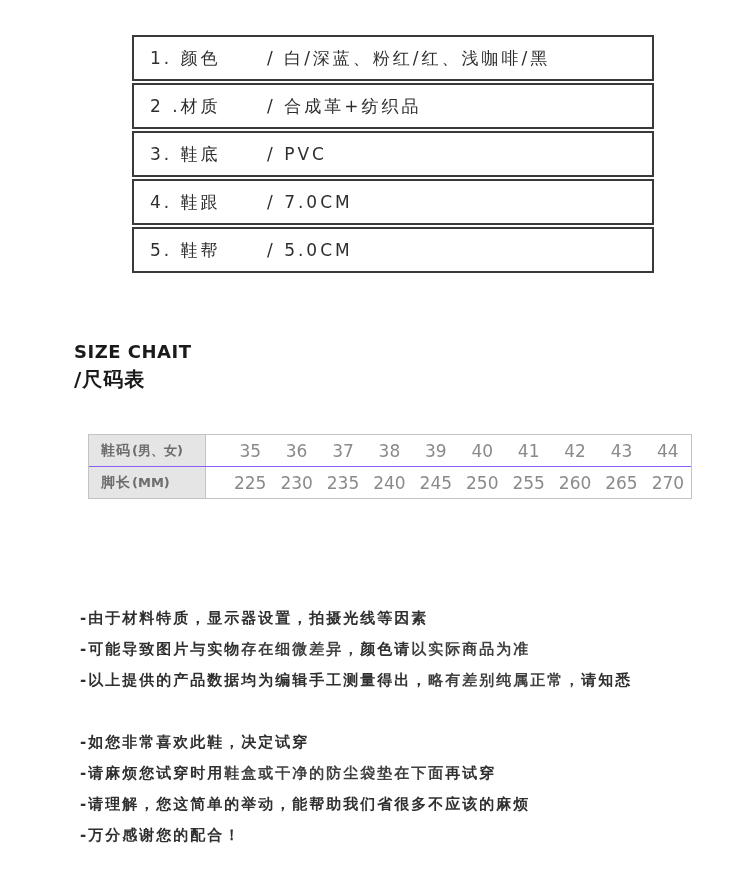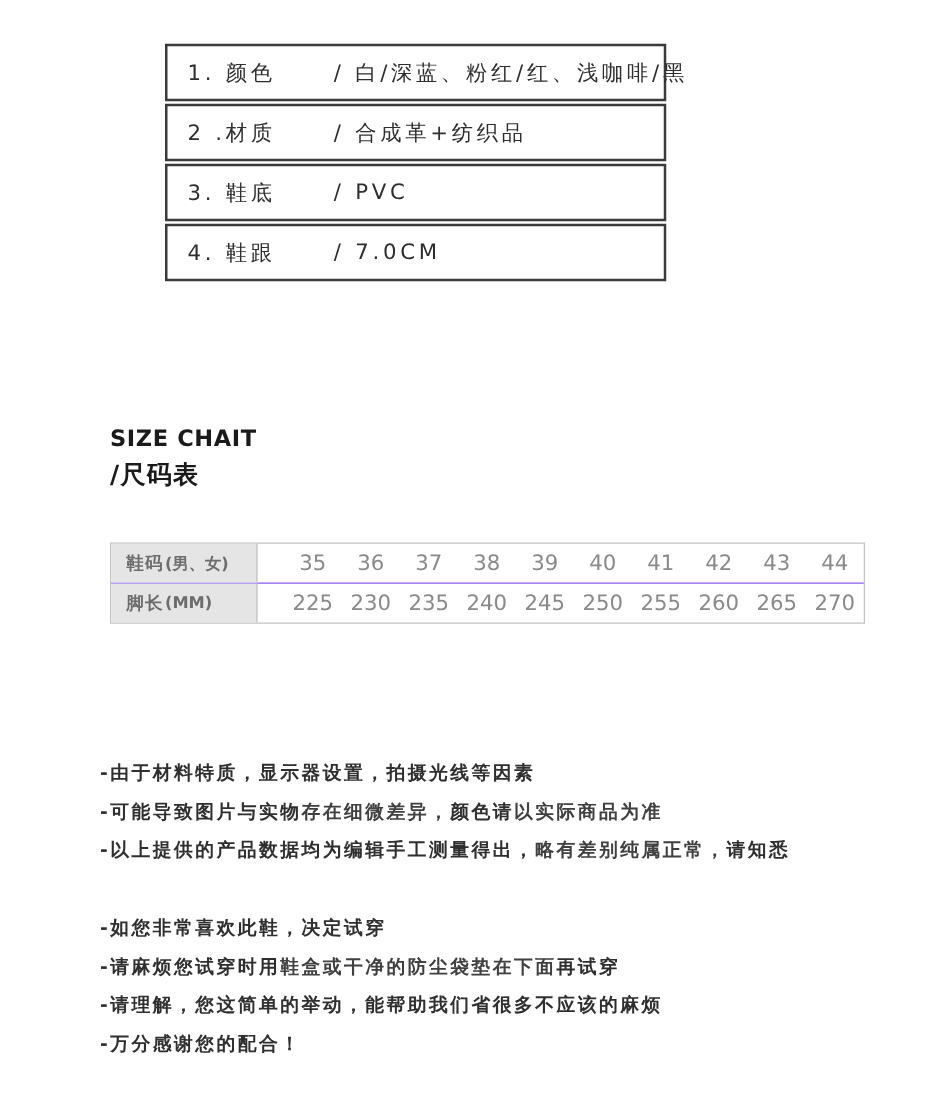--- a/index.html
+++ b/index.html
@@ -2,32 +2,32 @@
 <html><head>
 <meta charset="utf-8">
 <style>
   html,body{margin:0;padding:0;background:#ffffff;}
   .page{
     position:relative;width:750px;height:885px;background:#ffffff;overflow:hidden;
     font-family:"DejaVu Sans","Liberation Sans",sans-serif;
   }
 
   
-  .spec-table{position:absolute;left:132px;top:35px;width:401px;}
+  .spec-table{position:absolute;left:132px;top:35px;width:522px;}
   .spec-row{
     box-sizing:border-box;height:46px;margin-bottom:2px;
     border:2px solid #3a3a3a;background:#ffffff;
     display:flex;align-items:center;
     font-size:17px;color:#2e2e2e;letter-spacing:3px;white-space:nowrap;
   }
   .spec-label{width:117px;padding-left:16px;flex-shrink:0;}
   .spec-value{flex:1;}
 
   
-  .size-heading{position:absolute;left:88px;top:341px;color:#1a1a1a;}
+  .size-heading{position:absolute;left:74px;top:341px;color:#1a1a1a;}
   .size-heading .en{font-weight:bold;font-size:18px;letter-spacing:0.5px;}
   .size-heading .zh{font-weight:bold;font-size:20px;letter-spacing:1px;margin-top:4px;}
 
   
   .size-table{
     position:absolute;left:88px;top:434px;width:604px;
     box-sizing:border-box;border:1px solid #c3c3c3;background:#ffffff;
   }
   .size-row{display:flex;height:31px;}
   .size-row + .size-row{border-top:1px solid #8b5cf6;}
@@ -67,20 +67,24 @@
       <span class="spec-label">2 .材质</span>
       <span class="spec-value">/ 合成革+纺织品</span>
     </div>
     <div class="spec-row">
       <span class="spec-label">3. 鞋底</span>
       <span class="spec-value">/ PVC</span>
     </div>
     <div class="spec-row">
       <span class="spec-label">4. 鞋跟</span>
       <span class="spec-value">/ 7.0CM</span>
+    </div>
+    <div class="spec-row">
+      <span class="spec-label">5. 鞋帮</span>
+      <span class="spec-value">/ 5.0CM</span>
     </div>
   </div>
 
   <div class="size-heading">
     <div class="en">SIZE CHAIT</div>
     <div class="zh">/尺码表</div>
   </div>
 
   <div class="size-table">
     <div class="size-row">

